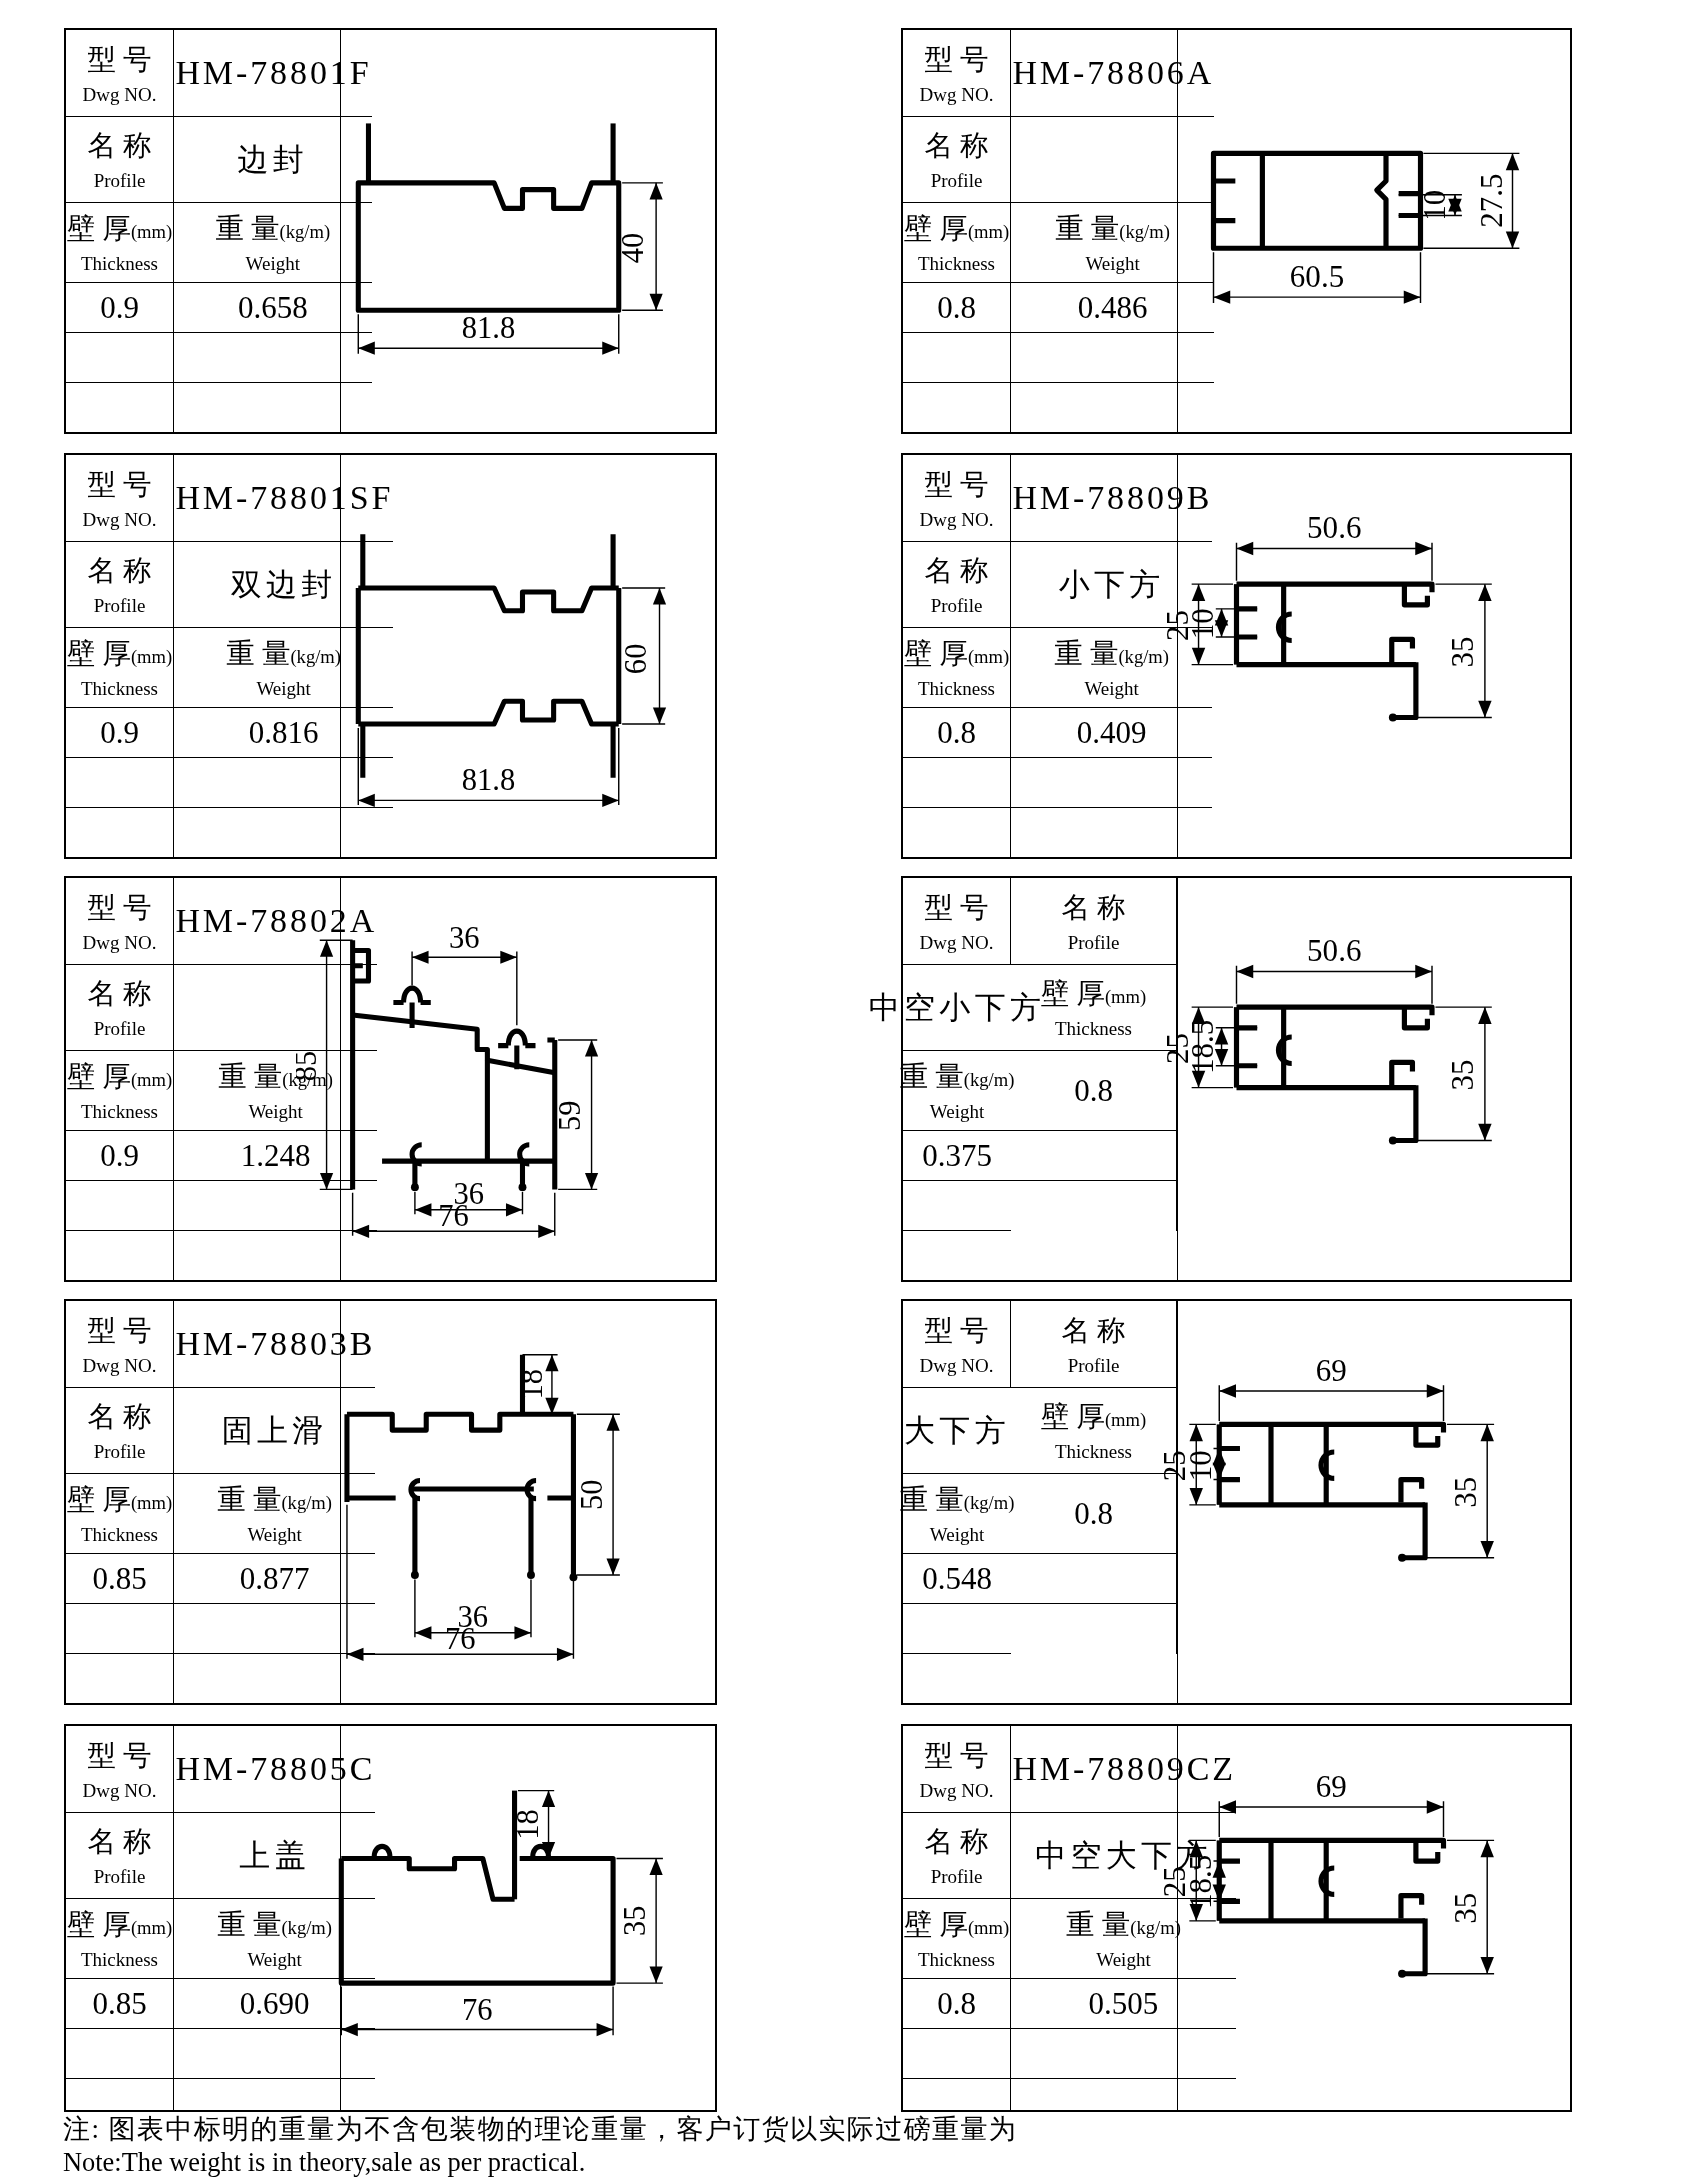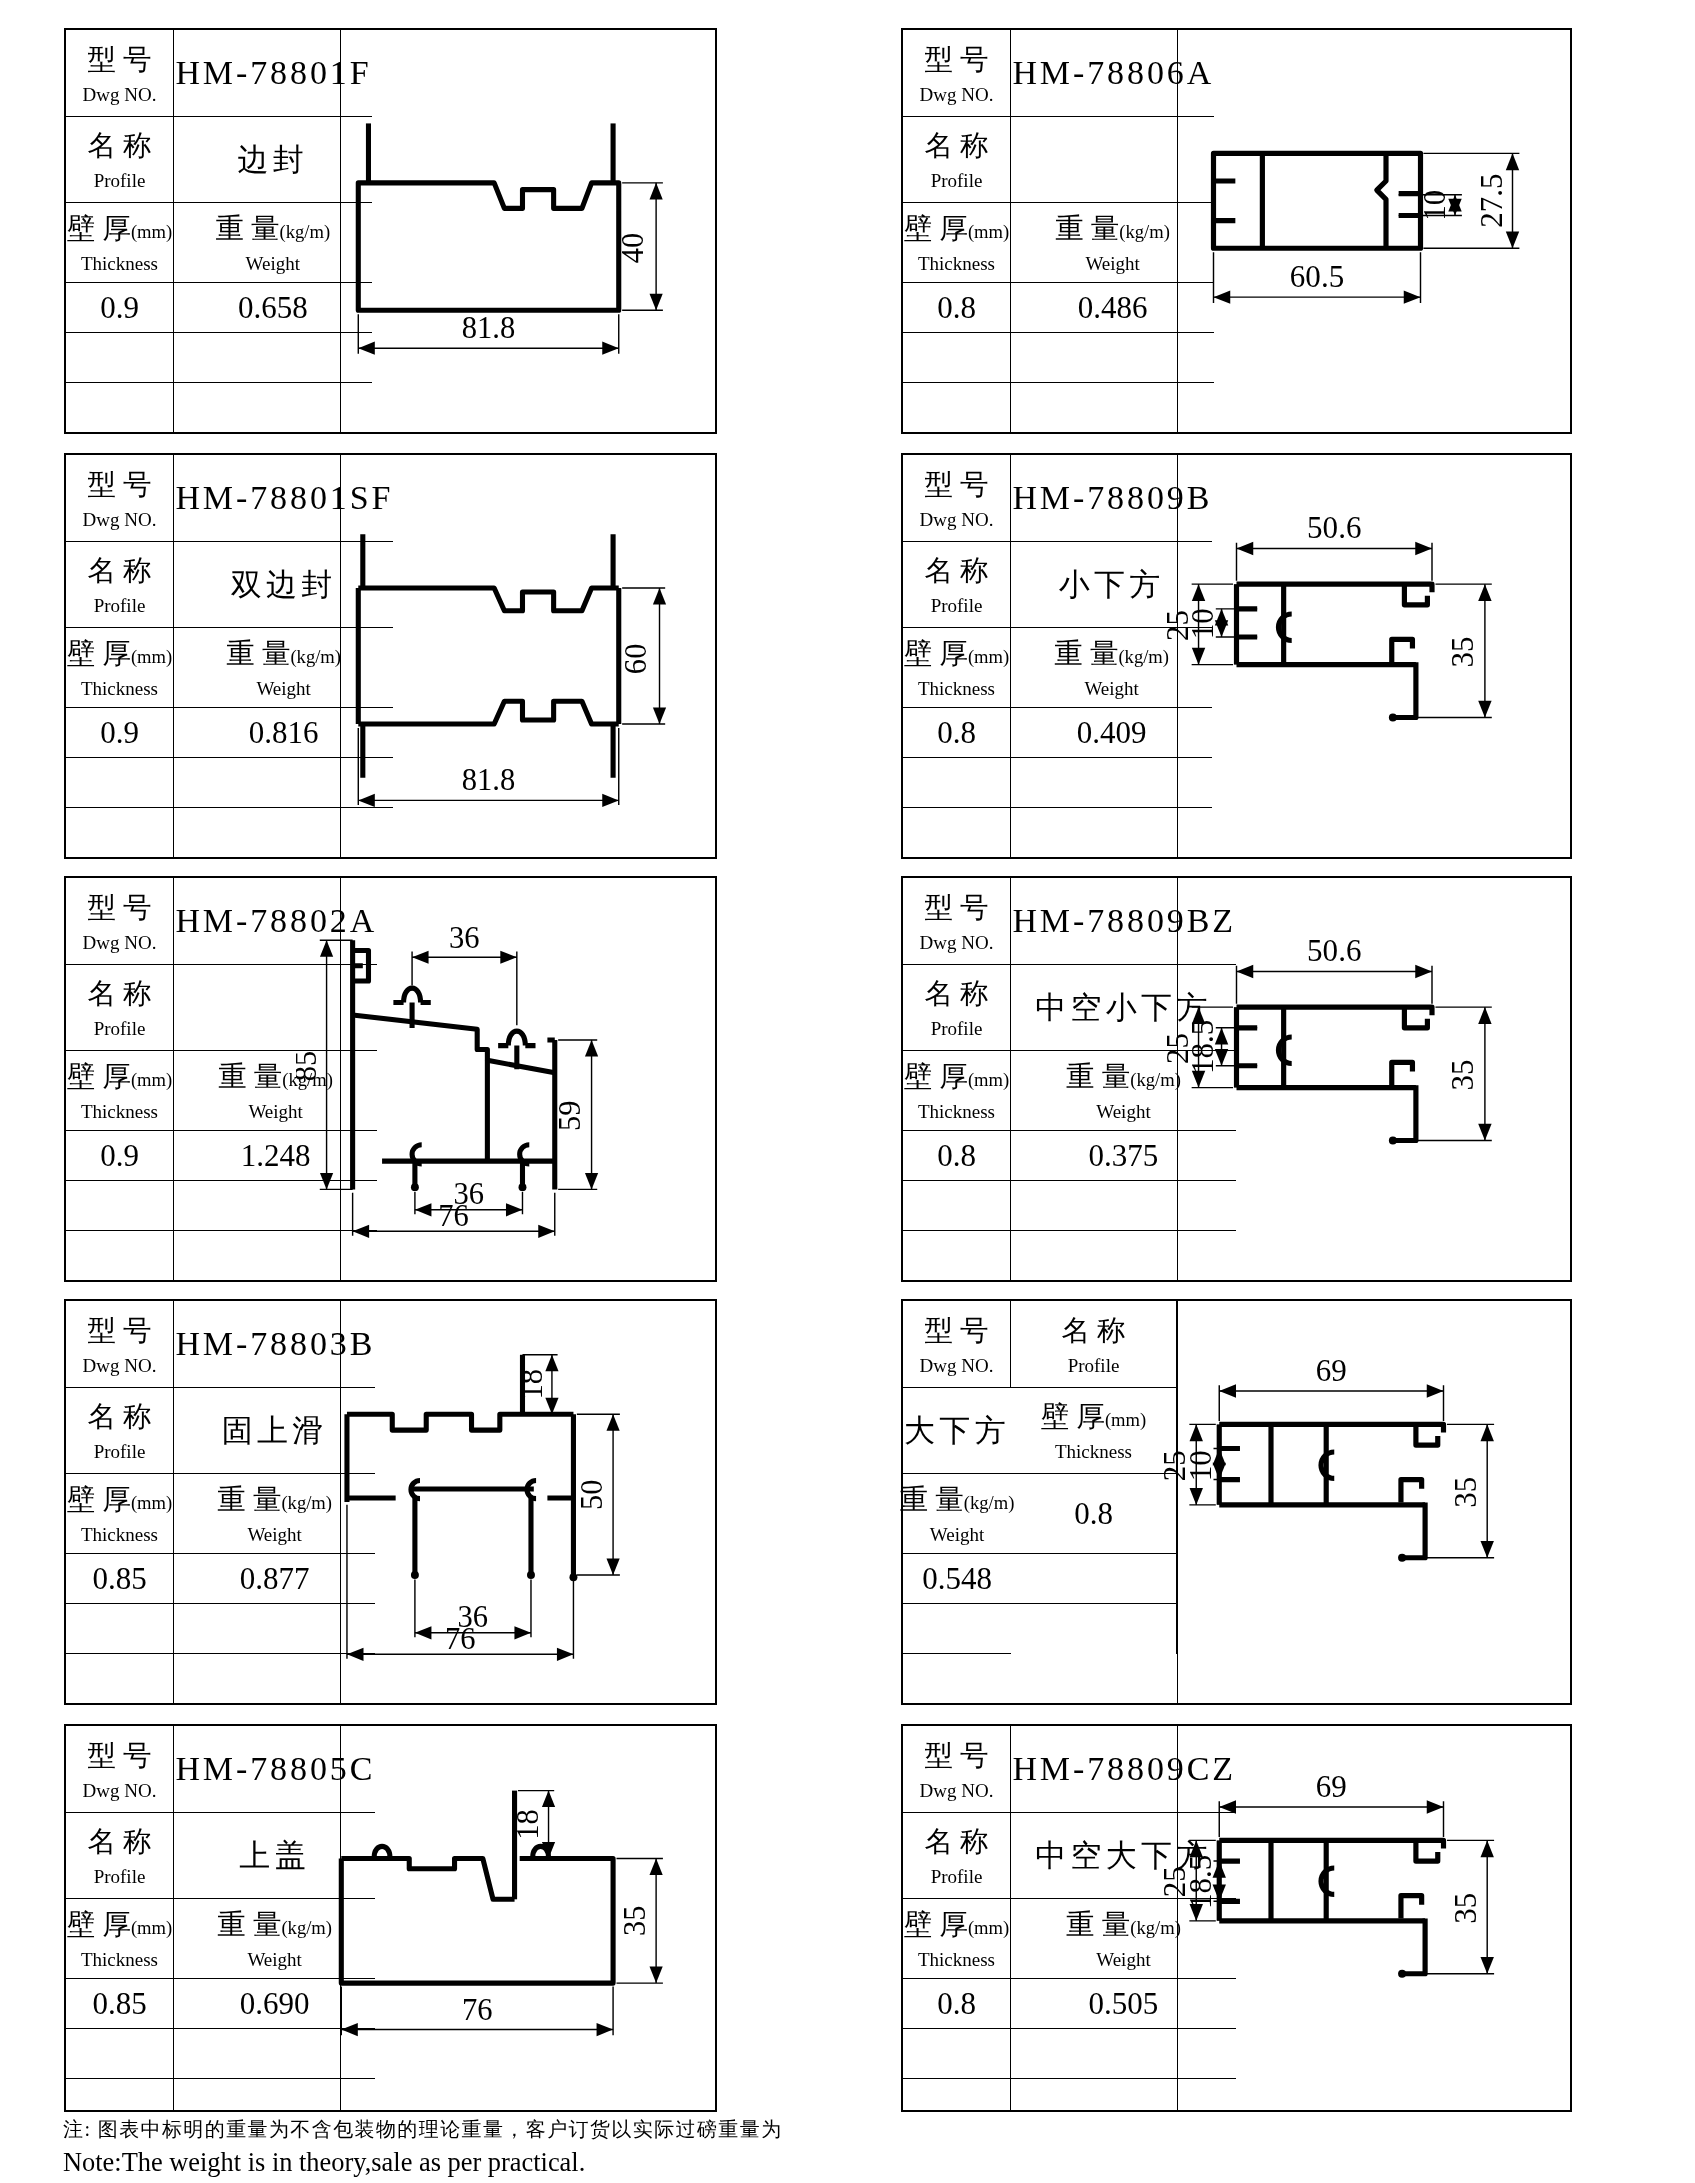--- a/index.html
+++ b/index.html
@@ -18,21 +18,21 @@
   .dwgnum{font-size:34px;letter-spacing:2.9px;white-space:nowrap;position:relative;z-index:2;padding-left:1.4px}
   .cnprof{font-size:31px;letter-spacing:4.3px;white-space:nowrap}
   .drawing{position:absolute;left:230px;top:0;right:0;bottom:0}
   .drawing svg{display:block;width:100%;height:100%}
   .p{fill:none;stroke:#000;stroke-width:9;stroke-linejoin:round;stroke-linecap:butt}
   .d{fill:none;stroke:#000;stroke-width:2.5}
   .dt{font-size:54px;fill:#000;text-anchor:middle;font-family:"Liberation Serif",serif}
   .dot{fill:#000;stroke:none}
   marker path{fill:#000}
   .note{position:absolute;left:63px;top:2113px;line-height:33px}
-  .n1{font-size:20px;letter-spacing:1.4px}
+  .n1{font-size:27px;letter-spacing:1.4px}
   .n2{font-size:26.4px}
 </style>
 </head>
 <body>
 
 <div class="sheet">
 
   <div class="cell" style="left:64px;top:28px;width:653px;height:406px">
     <div class="spec">
       <div class="tc lab">
@@ -385,23 +385,20 @@
   </div>
 
   <div class="cell" style="left:901px;top:876px;width:671px;height:406px">
     <div class="spec">
       <div class="tc lab">
           <div class="cnrow">
             <span class="cn">型号</span>
           </div>
           <div class="en">Dwg NO.</div>
         </div>
-      <div class="tc dwg">
-          <span class="dwgnum">HM-78809BZ</span>
-        </div>
       <div class="tc lab">
           <div class="cnrow">
             <span class="cn">名称</span>
           </div>
           <div class="en">Profile</div>
         </div>
       <div class="tc">
           <span class="cnprof">中空小下方</span>
         </div>
       <div class="tc lab">

